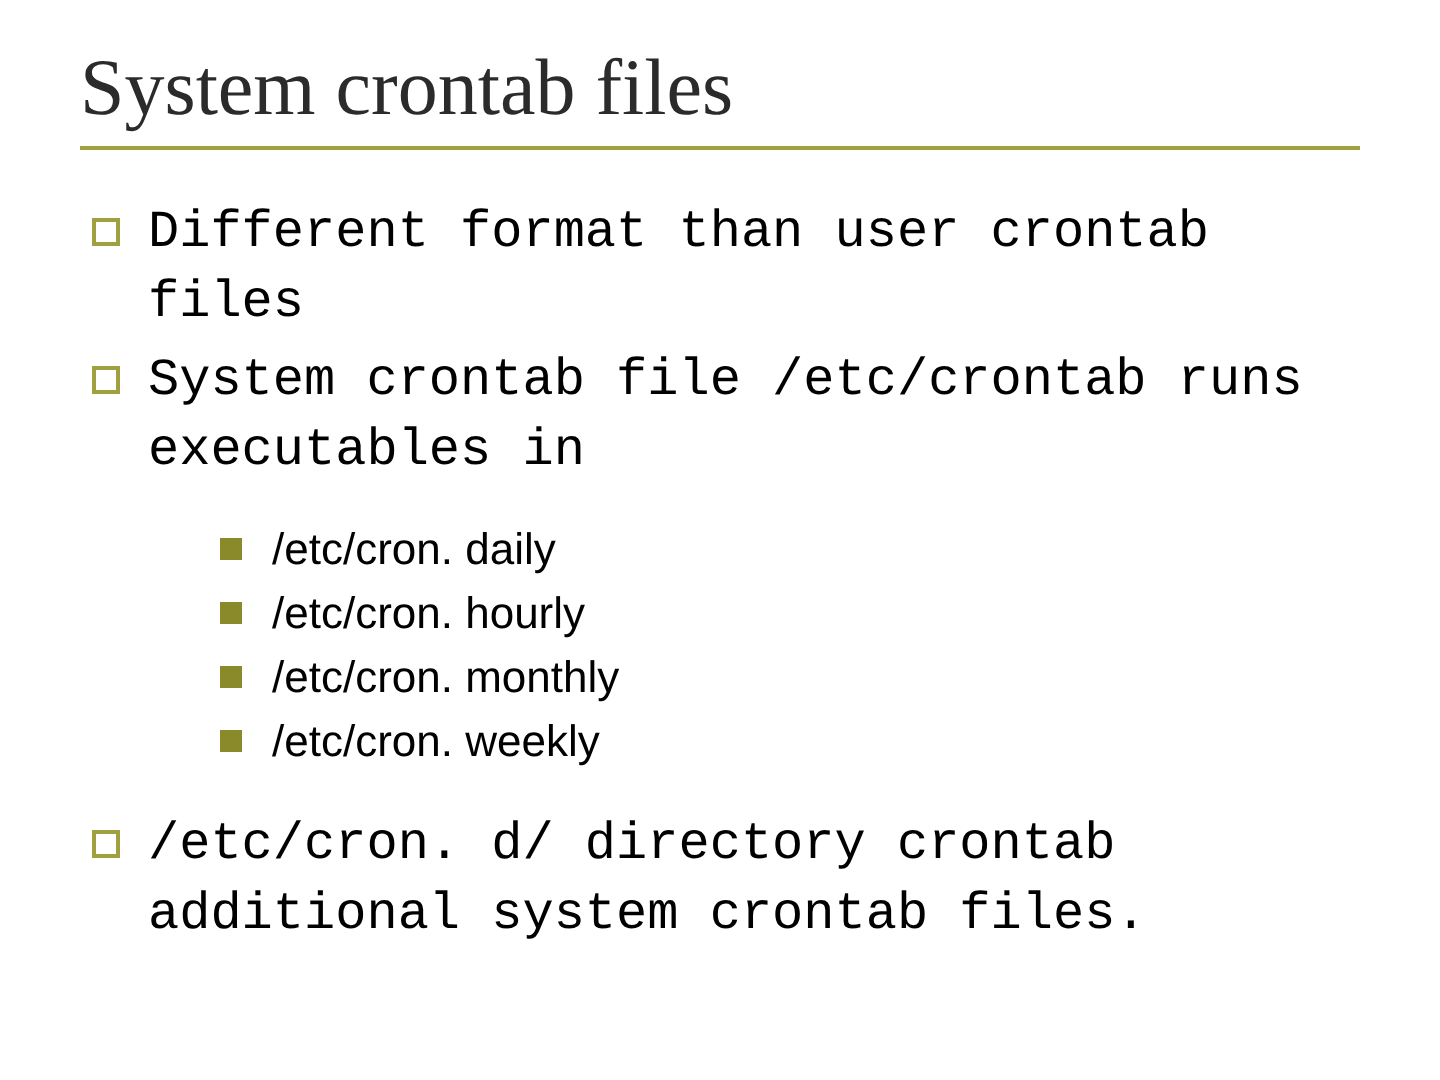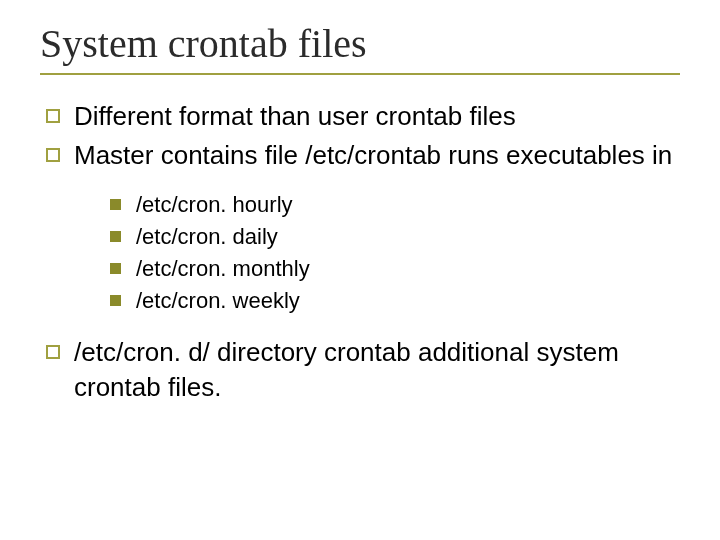--- a/index.html
+++ b/index.html
@@ -26,20 +26,21 @@
   }
   .rule {
     border: none;
     border-top: 2px solid #a0a040;
     margin: 0 0 24px 0;
   }
   .bullets-l1 {
     list-style: none;
     padding: 0;
     margin: 0 0 16px 0;
+    font-family: Liberation Mono, monospace;
   }
   .bullets-l1 > li {
     position: relative;
     padding-left: 34px;
     font-size: 26px;
     line-height: 1.35;
     margin-bottom: 4px;
   }
   .bullets-l1 > li::before {
     content: "";
@@ -75,26 +76,26 @@
 </style>
 </head>
 <body>
 
 <div class="slide">
   <h1 class="title">System crontab files</h1>
   <hr class="rule">
 
   <ul class="bullets-l1">
     <li>Different format than user crontab files</li>
-    <li>Master contains file /etc/crontab runs executables in</li>
+    <li>System crontab file /etc/crontab runs executables in</li>
   </ul>
 
   <ul class="bullets-l2">
+    <li>/etc/cron. daily</li>
     <li>/etc/cron. hourly</li>
-    <li>/etc/cron. daily</li>
     <li>/etc/cron. monthly</li>
     <li>/etc/cron. weekly</li>
   </ul>
 
   <ul class="bullets-l1">
     <li>/etc/cron. d/ directory crontab additional system crontab files.</li>
   </ul>
 </div>
 
 </body></html>

